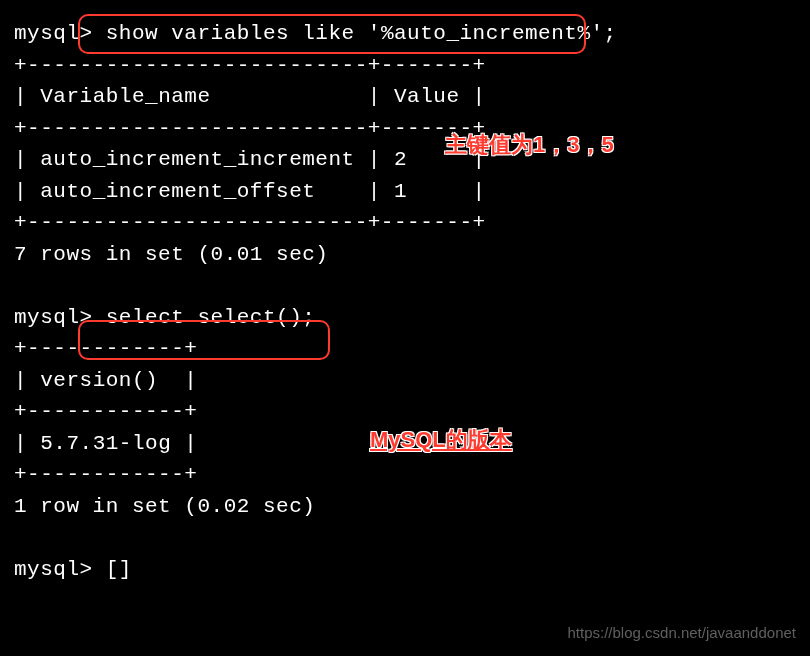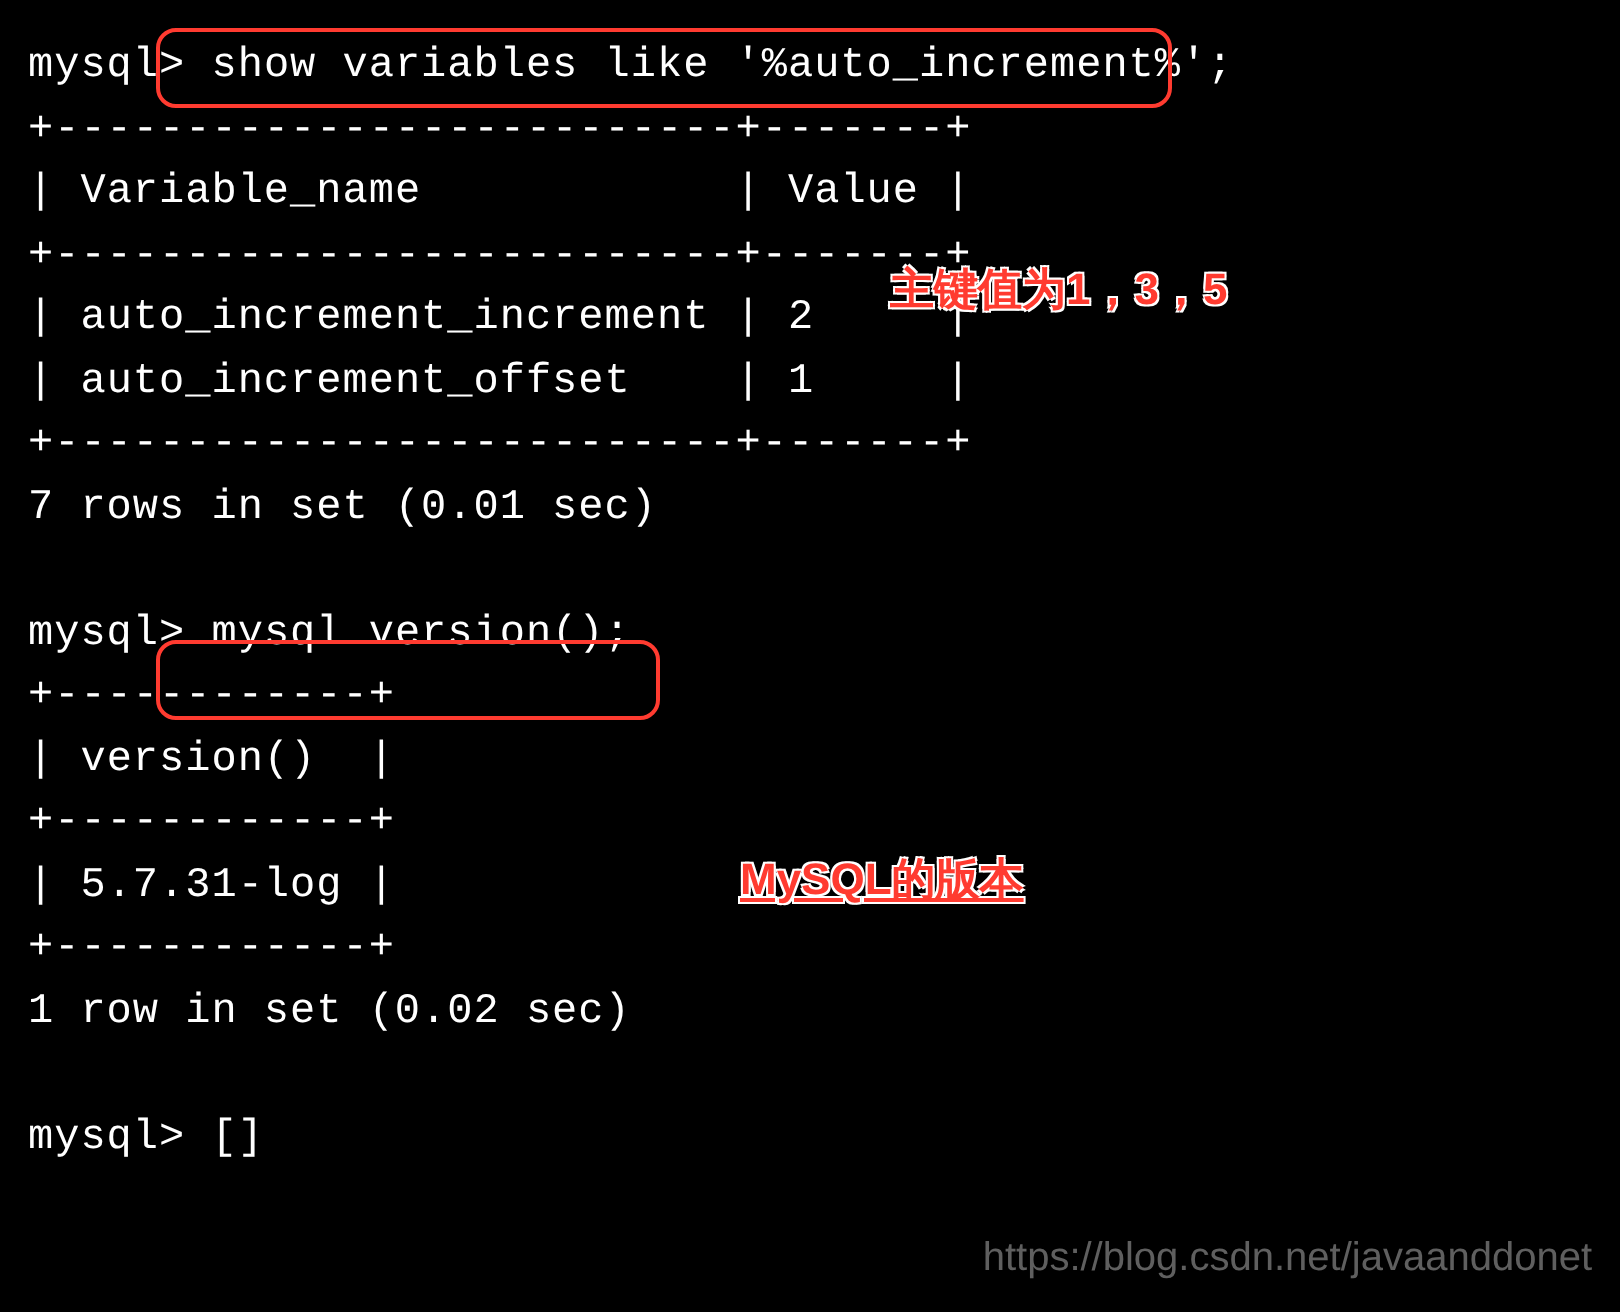--- a/index.html
+++ b/index.html
@@ -60,38 +60,38 @@
       top: 425px;
       left: 370px;
       text-decoration: underline;
     }
     .watermark {
       position: absolute;
       bottom: 12px;
       right: 14px;
       color: #888;
       font-family: Arial, sans-serif;
-      font-size: 20px;
+      font-size: 15px;
       opacity: 0.7;
       pointer-events: none;
     }
   </style>
 </head>
 <body>
 
 <div class="terminal"><span>mysql&gt;</span> <span>show variables like '%auto_increment%';</span>
 <span>+--------------------------+-------+</span>
 | <span>Variable_name</span>            | <span>Value</span> |
 <span>+--------------------------+-------+</span>
 | <span>auto_increment_increment</span> | <span>2</span>     |
 | <span>auto_increment_offset</span>    | <span>1</span>     |
 <span>+--------------------------+-------+</span>
 <span>7 rows in set (0.01 sec)</span>
 
-<span>mysql&gt;</span> <span>mysql version();</span>
+<span>mysql&gt;</span> <span>select select();</span>
 <span>+------------+</span>
 | <span>version()</span>  |
 <span>+------------+</span>
 | <span>5.7.31-log</span> |
 <span>+------------+</span>
 <span>1 row in set (0.02 sec)</span>
 
 <span>mysql&gt;</span> <span>[]</span></div>
 
 <div class="highlight-box box1"></div>

